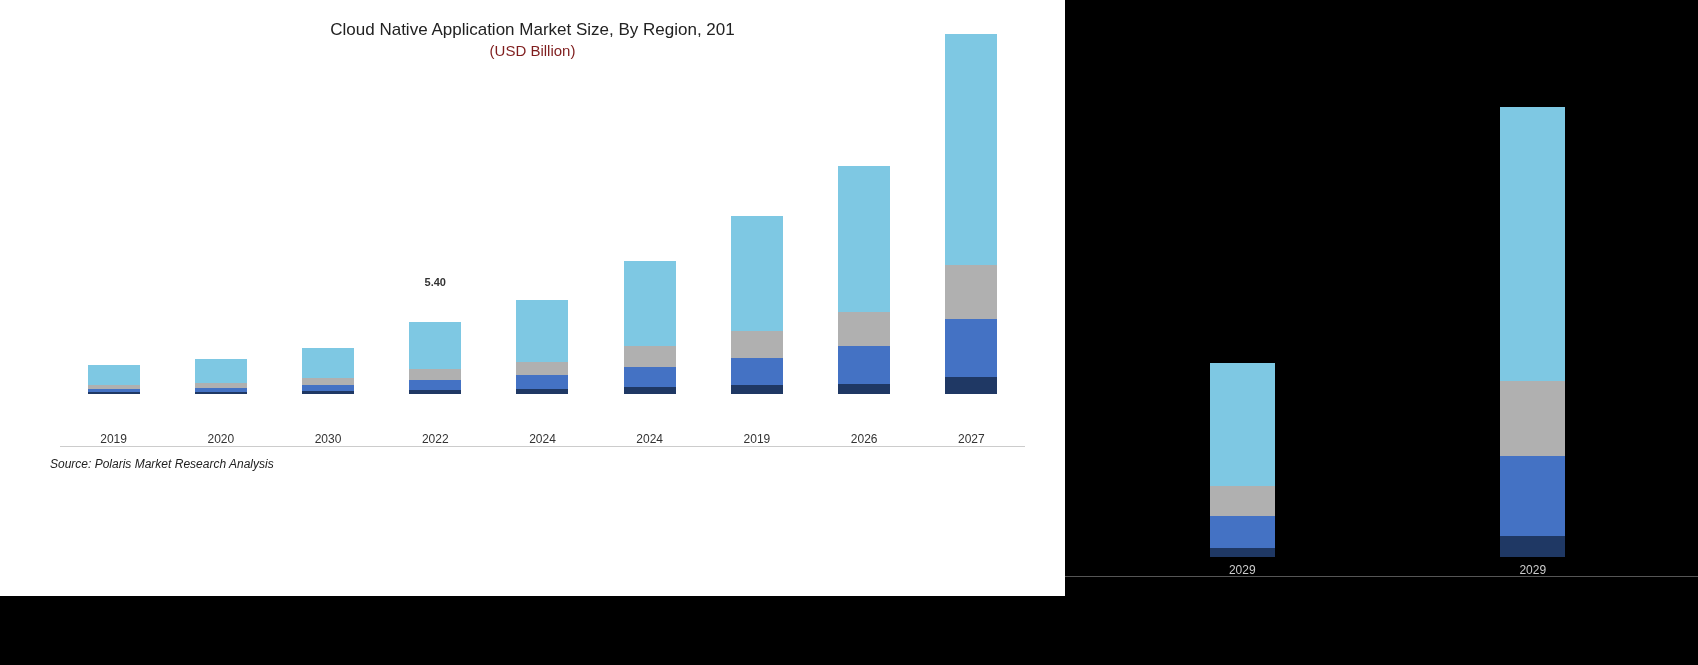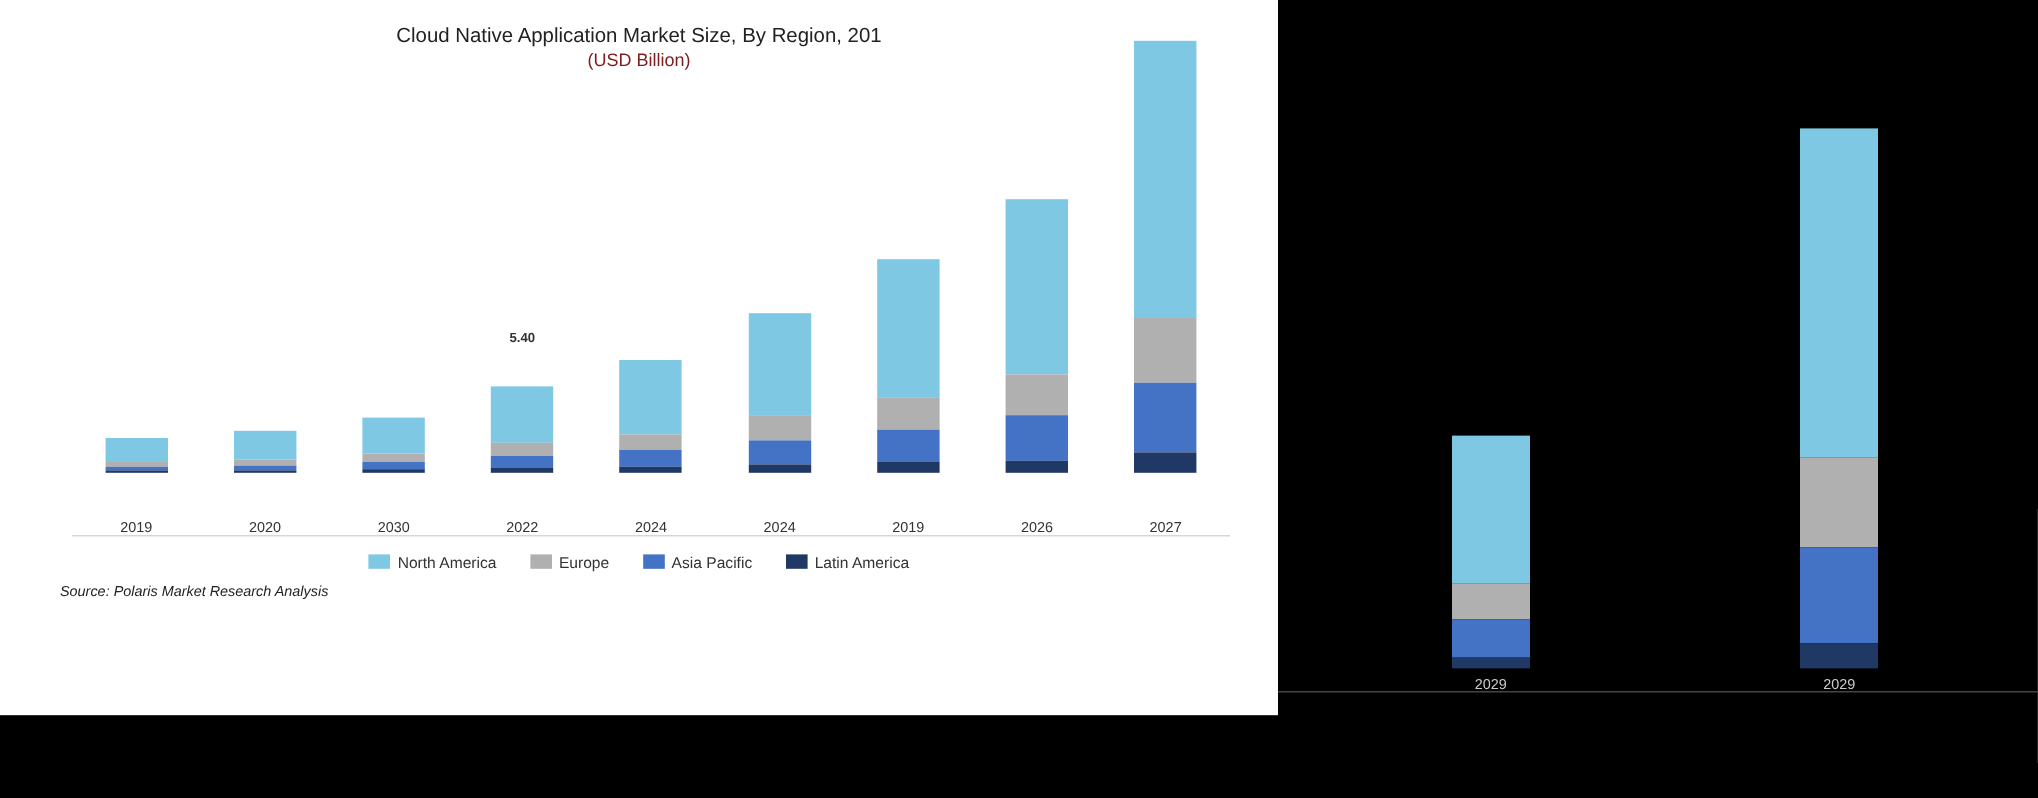--- a/index.html
+++ b/index.html
@@ -245,39 +245,20 @@
         <div class="bar-stack">
           <div class="bar-segment" style="height: 16.9811px; background-color: rgb(31, 56, 100);"></div>
           <div class="bar-segment" style="height: 57.7358px; background-color: rgb(68, 114, 196);"></div>
           <div class="bar-segment" style="height: 54.3396px; background-color: rgb(176, 176, 176);"></div>
           <div class="bar-segment" style="height: 230.943px; background-color: rgb(126, 200, 227);"></div>
         </div>
         <div class="x-label">2027</div>
       </div>
     </div>
 
-  <div class="legend" id="legend">
-
-  <div class="legend-item">
-        <span class="legend-color" style="background-color: rgb(126, 200, 227);"></span>
-        <span>North America</span>
-      </div>
-      <div class="legend-item">
-        <span class="legend-color" style="background-color: rgb(176, 176, 176);"></span>
-        <span>Europe</span>
-      </div>
-      <div class="legend-item">
-        <span class="legend-color" style="background-color: rgb(68, 114, 196);"></span>
-        <span>Asia Pacific</span>
-      </div>
-      <div class="legend-item">
-        <span class="legend-color" style="background-color: rgb(31, 56, 100);"></span>
-        <span>Latin America</span>
-      </div>
-    </div>
 
   <div class="source-text">Source: Polaris Market Research Analysis</div>
 </div>
 
 <div id="dark-panel">
   <div class="dark-bars" id="dark-bars-area">
 
   <div class="dark-bar-group">
         <div class="dark-bar-stack">
           <div class="bar-segment" style="height: 8.84086px; background-color: rgb(31, 56, 100);"></div>

